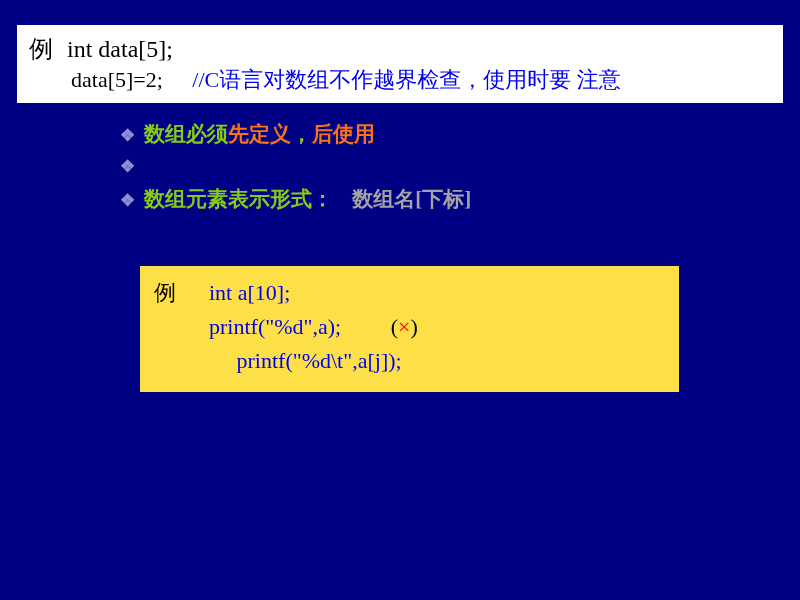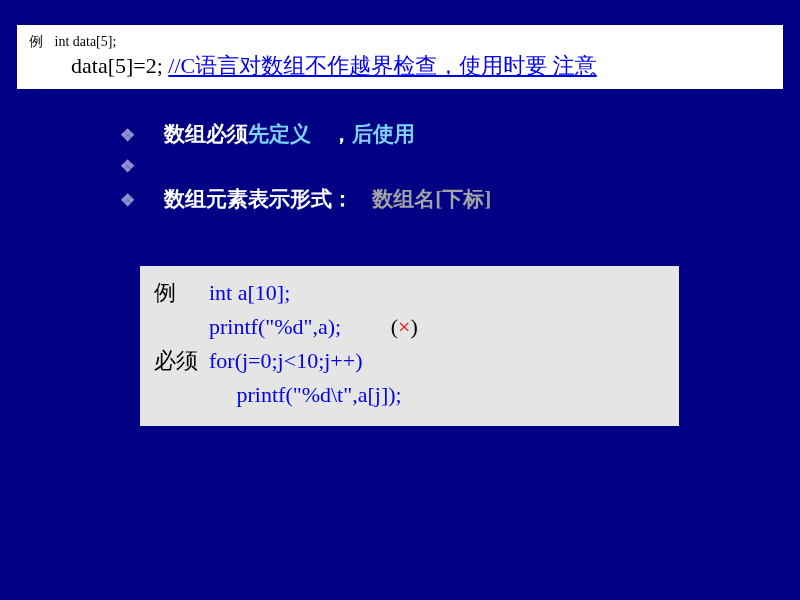--- a/index.html
+++ b/index.html
@@ -15,21 +15,21 @@
       position: absolute;
       top: 23px;
       left: 15px;
       width: 770px;
       background: #fff;
       border: 2px solid #000084;
       box-shadow: 4px 4px 0 #000084;
       padding: 8px 12px;
     }
     .top-box .line1 {
-      font-size: 14px;
+      font-size: 24px;
     }
     .top-box .line2 {
       font-size: 22px;
       margin-left: 42px;
     }
     .label-black { color: #000; }
     .comment-blue { color: #0000EE; }
     .body-text {
       position: absolute;
       top: 117px;
@@ -40,30 +40,30 @@
       line-height: 1.7;
     }
     .bullet-row { display: flex; align-items: baseline; }
     .diamond {
       color: #9090D0;
       font-size: 17px;
       margin-right: 6px;
       display: inline-block;
       width: 18px;
     }
-    .yellow { color: #ffffff; margin-left: 20px; }
-    .red { color: #7dd3fc; }
+    .yellow { color: #84cc16; }
+    .red { color: #f97316; }
     .white { color: #a3a3a3; }
     .indent-sub { margin-left: 36px; }
     .bottom-box {
       position: absolute;
       top: 263px;
       left: 137px;
       width: 545px;
-      background: #e5e5e5;
+      background: #fde047;
       border: 3px solid #000084;
       box-shadow: 4px 4px 0 #000084;
       padding: 10px 14px 14px 14px;
       font-size: 22px;
       line-height: 1.55;
     }
     .bottom-box .row { white-space: pre; }
     .bb-label { color: #000; }
     .bb-blue { color: #0000EE; }
     .cross { color: #FF0000; }
@@ -71,21 +71,21 @@
 </head>
 <body>
 
 <div class="top-box">
   <div class="line1">
     <span class="label-black">例</span>
     <span class="label-black" style="margin-left:8px;">int data[5];</span>
   </div>
   <div class="line2">
     <span class="label-black">data[5]=2;</span>
-    <span class="comment-blue" style="text-decoration:underline;">//C语言对数组不作越界检查，使用时要 注意</span>
+    <span class="comment-blue" style="margin-left:24px;">//C语言对数组不作越界检查，使用时要 注意</span>
   </div>
 </div>
 
 <div class="body-text">
   <div class="bullet-row">
     <span class="diamond">❖</span>
     <span>
       <span class="yellow">数组必须</span><span class="red">先定义</span><span class="yellow">，</span><span class="red">后使用</span>
     </span>
   </div>
@@ -97,15 +97,14 @@
     <span>
       <span class="yellow">数组元素表示形式：</span>
       <span class="white" style="margin-left:14px;">数组名[下标]</span>
     </span>
   </div>
 </div>
 
 <div class="bottom-box">
   <div class="row"><span class="bb-label">例</span><span>      </span><span class="bb-blue">int a[10];</span></div>
   <div class="row"><span>          </span><span class="bb-blue">printf("%d",a);</span><span>         </span><span class="bb-label">(</span><span class="cross">×</span><span class="bb-label">)</span></div>
-  <div class="row"><span class="bb-label">必须</span><span>  </span><span class="bb-blue">for(j=0;j&lt;10;j++)</span></div>
   <div class="row"><span>          </span><span class="bb-blue">     printf("%d\t",a[j]);</span></div>
 </div>
 
 </body></html>

